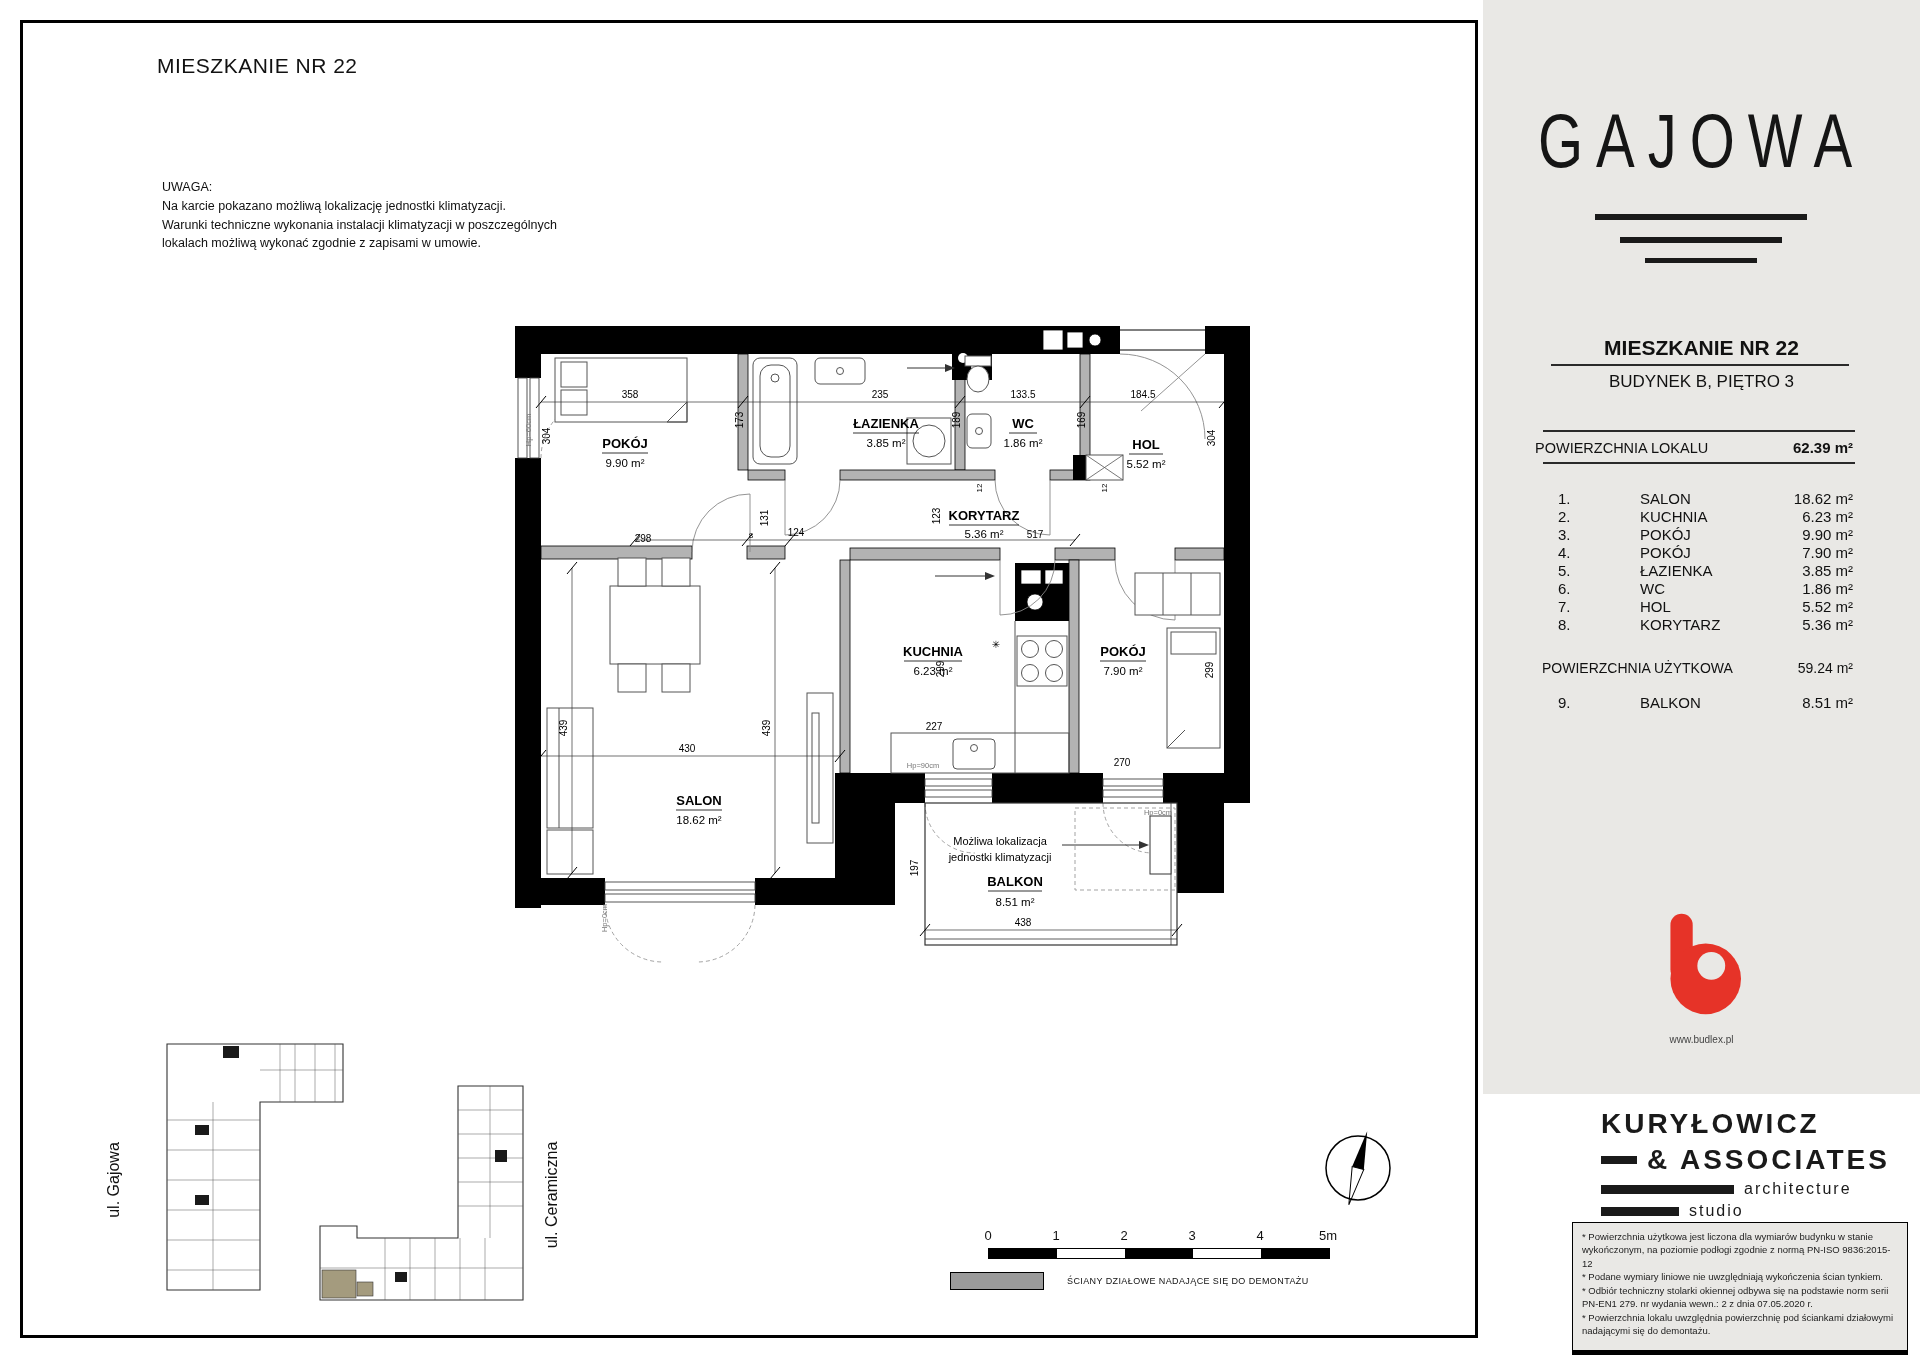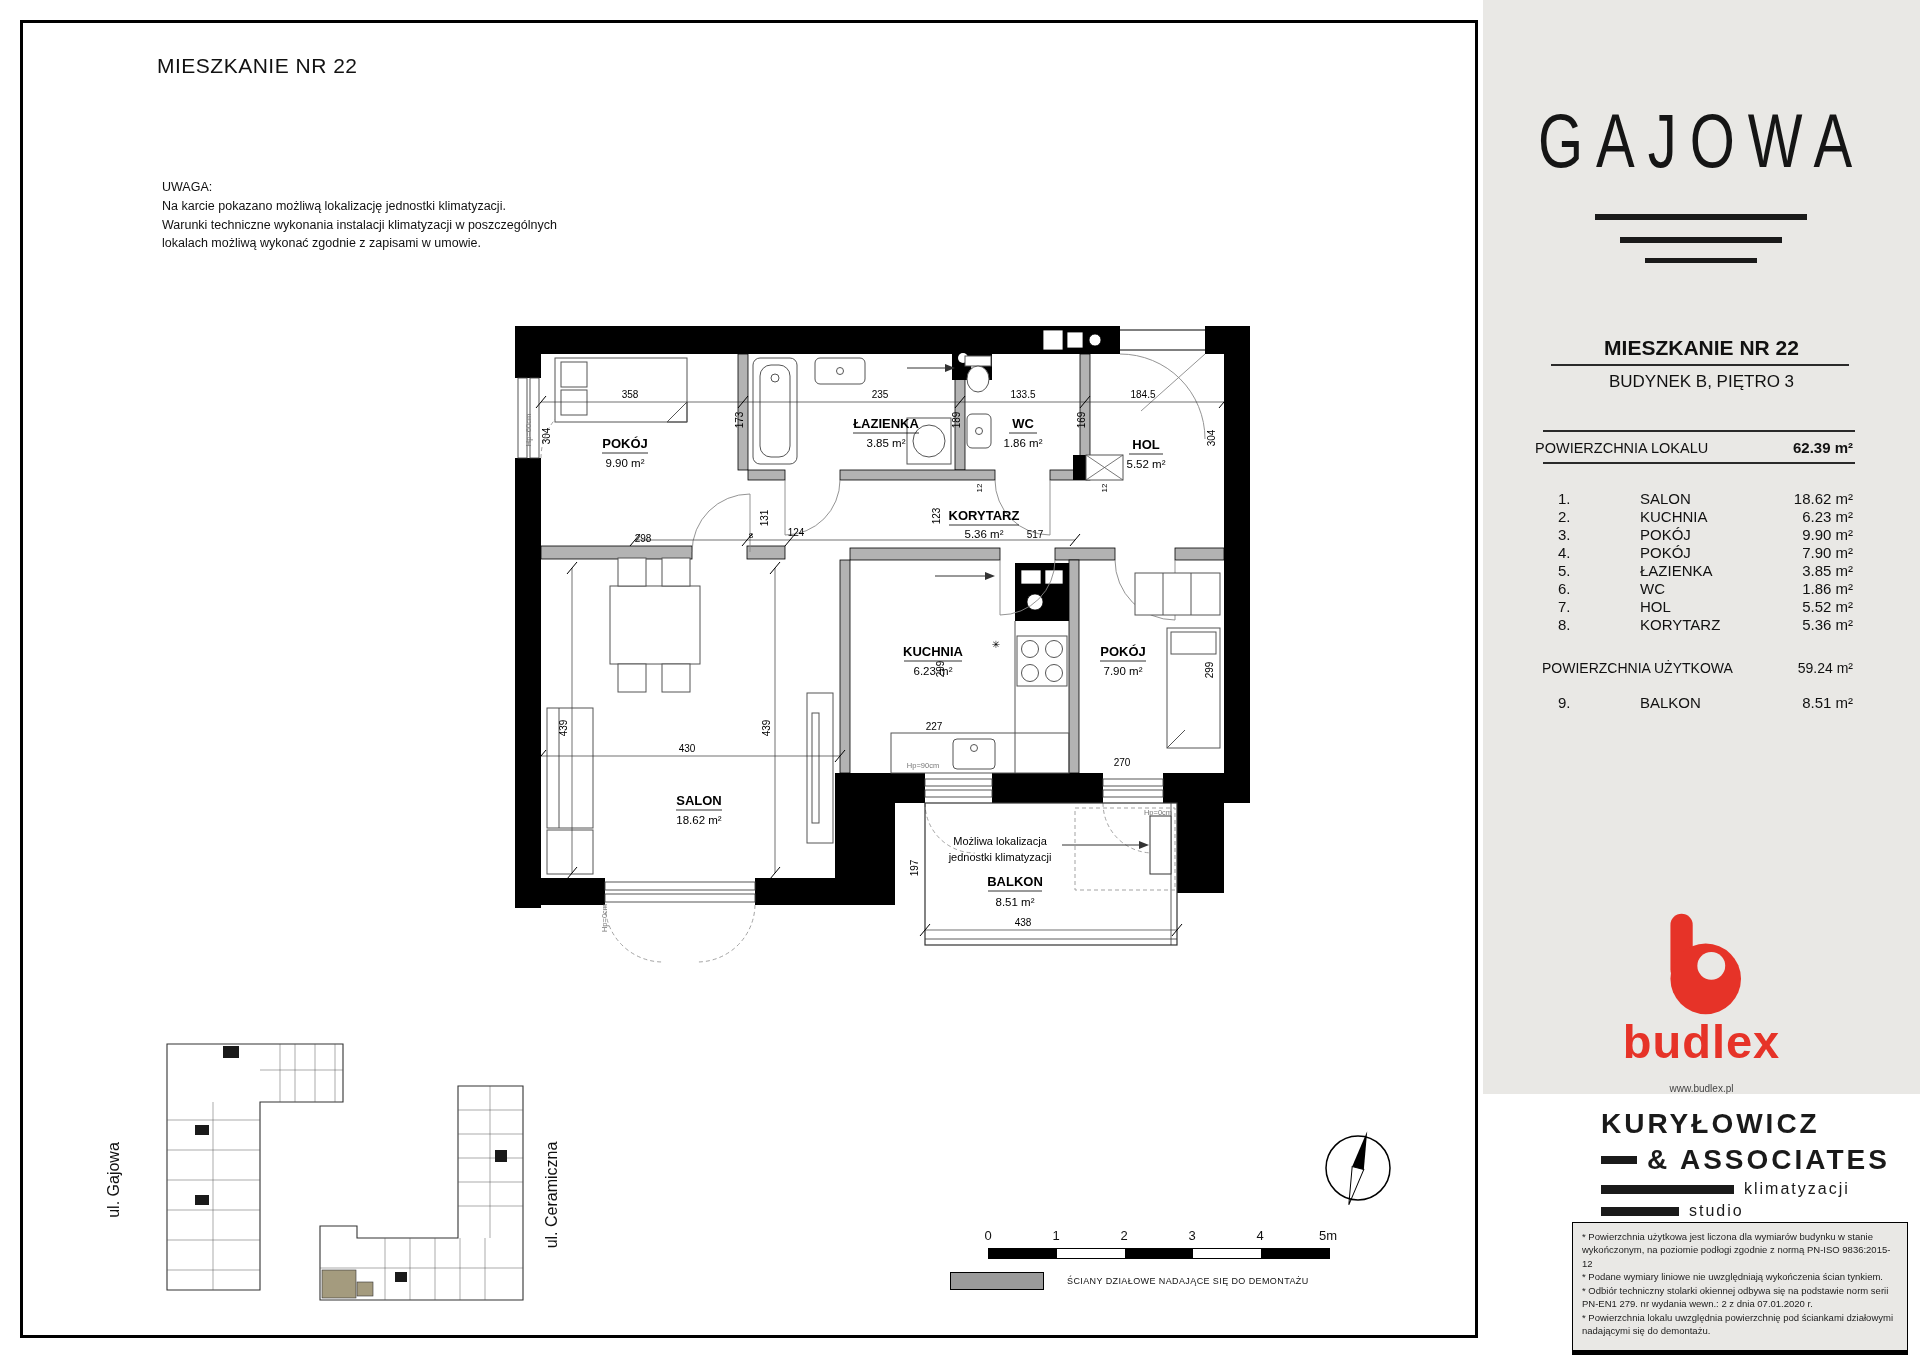--- a/index.html
+++ b/index.html
@@ -479,43 +479,42 @@
       <span class="nm">BALKON</span>
       <span class="ar">8.51 m²</span>
     </div>
 
     <div class="abs" id="budlex">
       <svg width="100" height="104" viewBox="0 0 100 112">
         <rect x="16" y="2" width="24" height="72" rx="12" fill="#e63328"></rect>
         <circle cx="54" cy="72" r="38" fill="#e63328"></circle>
         <circle cx="60" cy="58" r="15" fill="#e9e8e5"></circle>
       </svg>
-      <div id="budlex-word">budlex</div>
       <div id="budlex-url">www.budlex.pl</div>
     </div>
 
     <div class="abs" id="kury">
       <div class="krow">
           <span class="kt1">KURYŁOWICZ</span>
         </div>
       <div class="krow">
           <span class="kbar" style="width:36px;height:8px"></span>
           <span class="kt1">&amp; ASSOCIATES</span>
         </div>
       <div class="krow">
           <span class="kbar" style="width:133px;height:9px"></span>
-          <span class="kt2">klimatyzacji</span>
+          <span class="kt2">architecture</span>
         </div>
       <div class="krow">
           <span class="kbar" style="width:78px;height:9px"></span>
           <span class="kt2">studio</span>
         </div>
     </div>
 
     <div class="abs" id="footnotes">
       <div>* Powierzchnia użytkowa jest liczona dla wymiarów budynku w stanie wykończonym, na poziomie podłogi zgodnie z normą PN-ISO 9836:2015-12</div>
       <div>* Podane wymiary liniowe nie uwzględniają wykończenia ścian tynkiem.</div>
-      <div>* Odbiór techniczny stolarki okiennej odbywa się na podstawie norm serii PN-EN1 279. nr wydania wewn.: 2 z dnia 07.01.2020 r.</div>
+      <div>* Odbiór techniczny stolarki okiennej odbywa się na podstawie norm serii PN-EN1 279. nr wydania wewn.: 2 z dnia 07.05.2020 r.</div>
       <div>* Powierzchnia lokalu uwzględnia powierzchnię pod ściankami działowymi nadającymi się do demontażu.</div>
     </div>
   </div>
 
 </div>
 
 </body></html>

